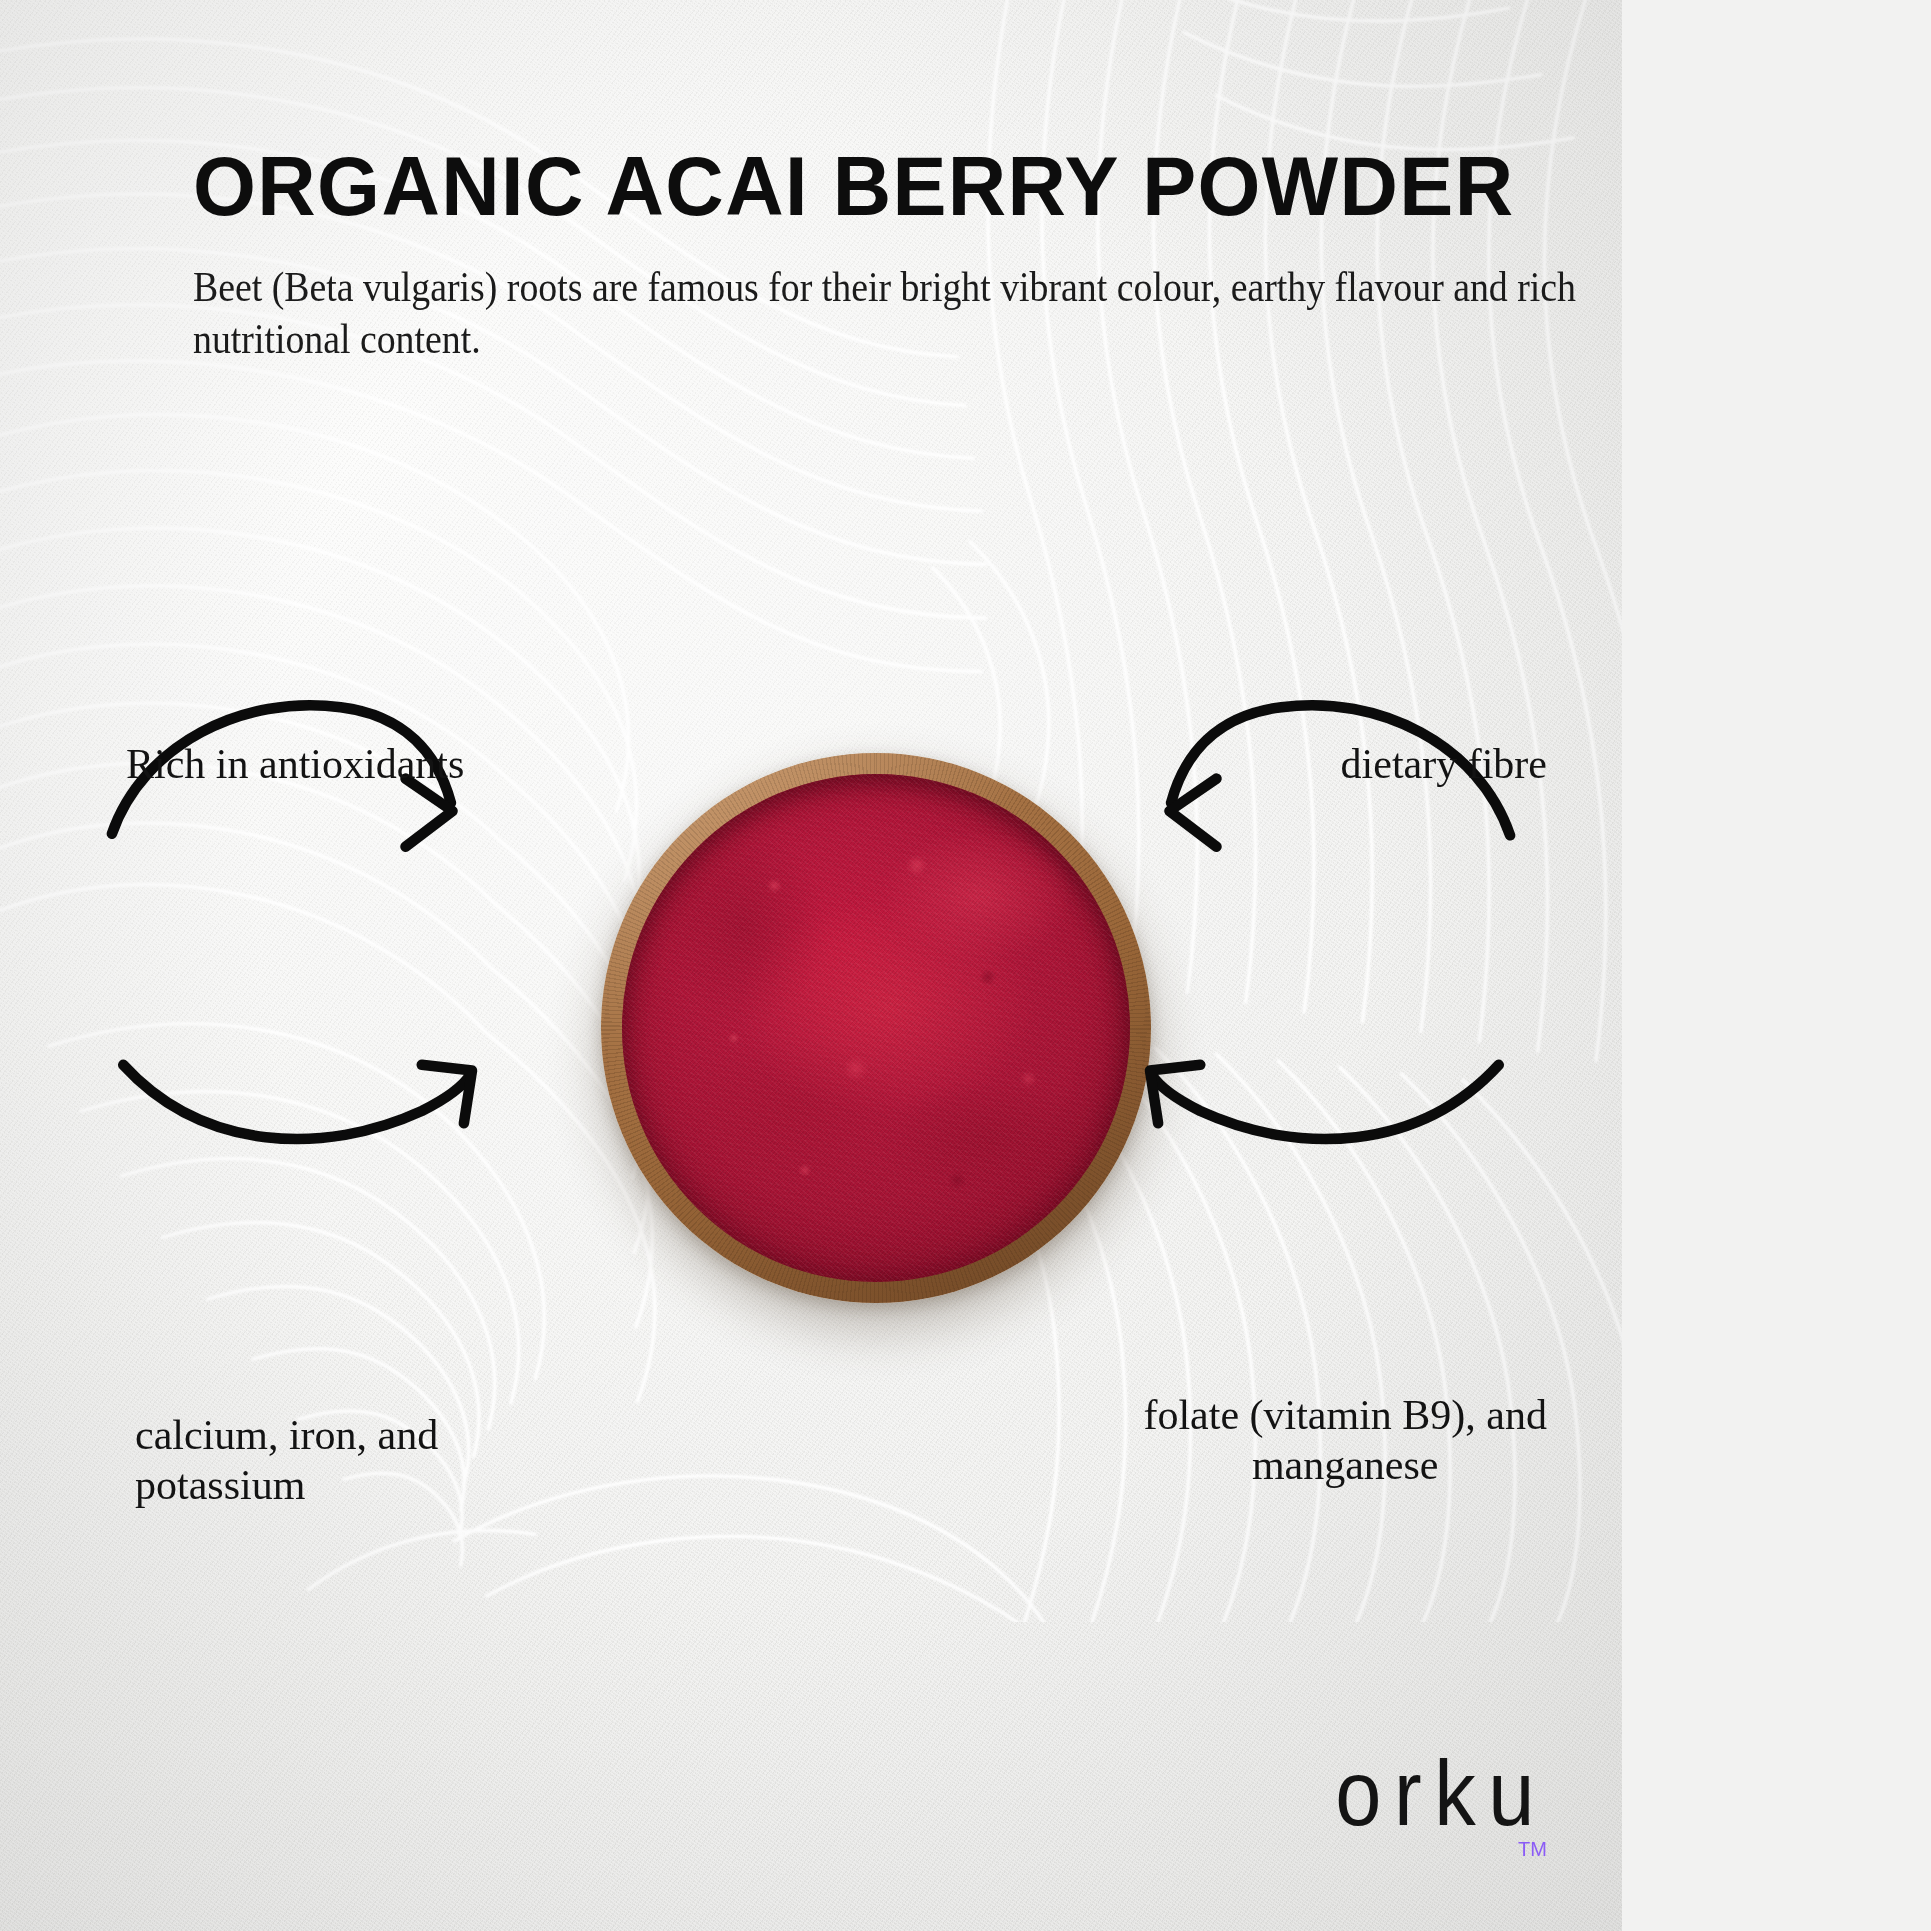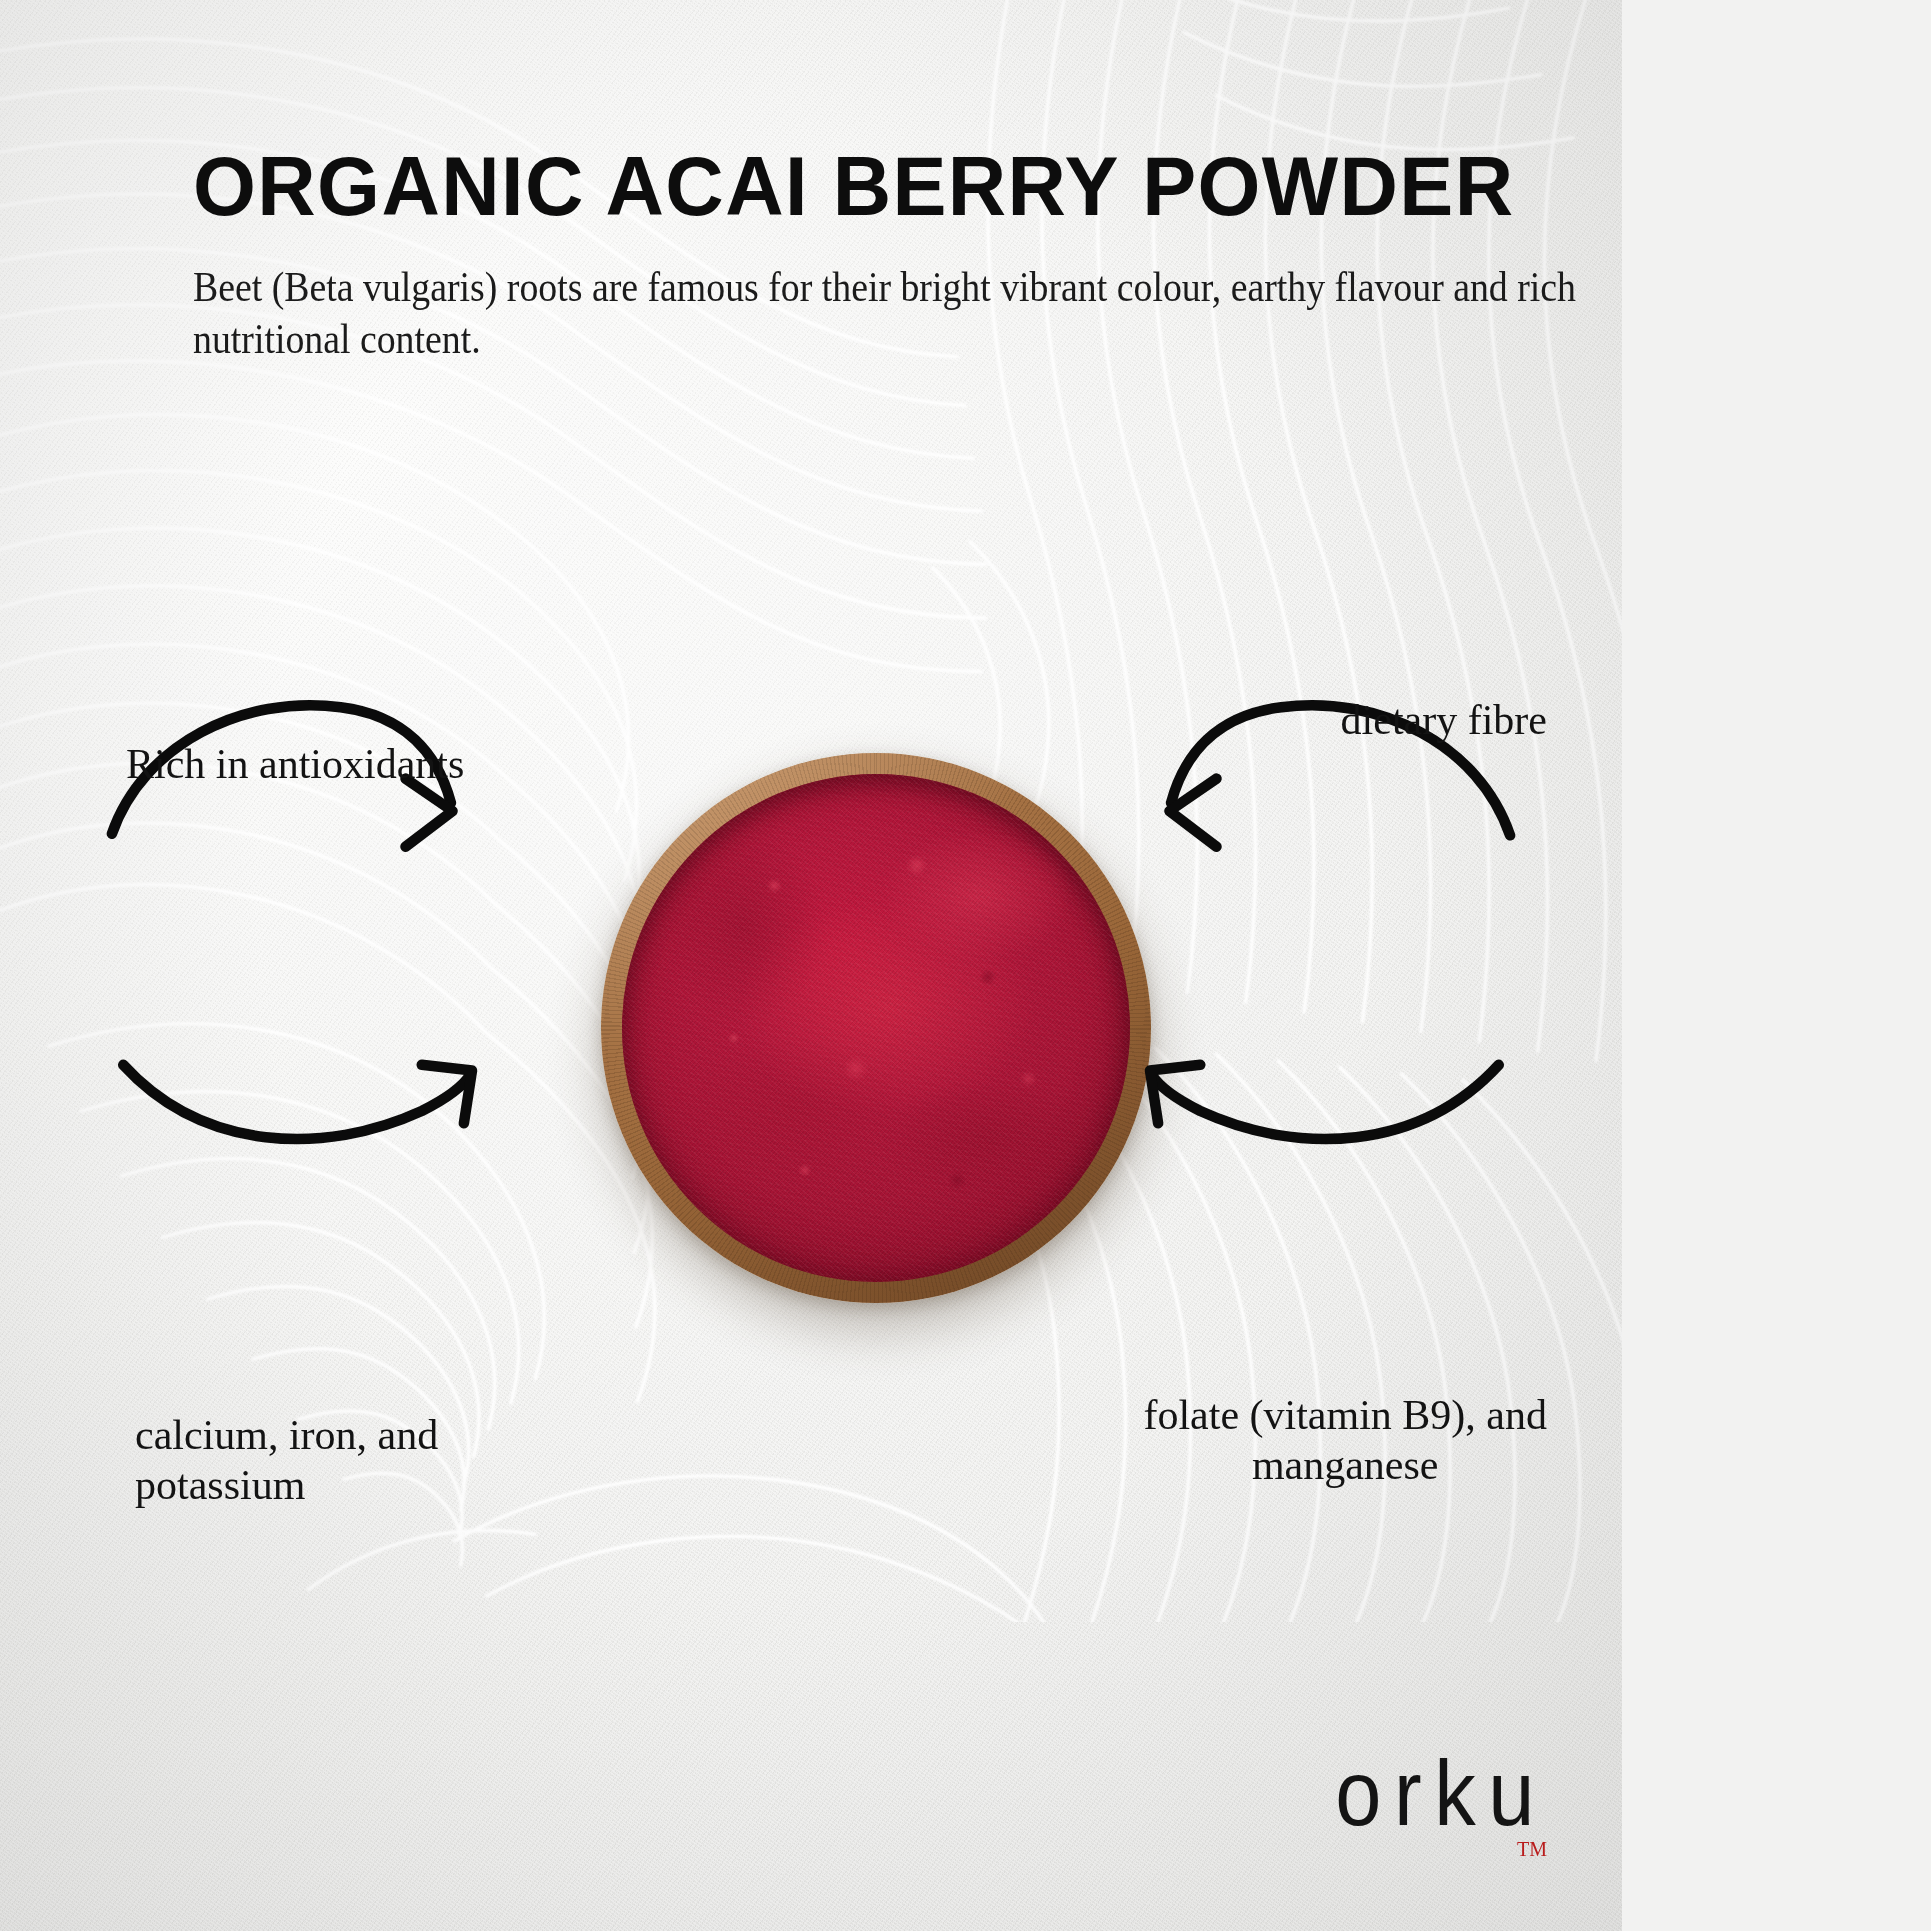--- a/index.html
+++ b/index.html
@@ -143,21 +143,21 @@
   .lbl {
     position:absolute;
     font-family:"Liberation Serif", serif;
     font-size:42px;
     line-height:1.20;
     color:#131313;
     white-space:pre-line;
   }
   .lbl-tl { left:126px;  top:739px;  text-align:left;  }
   .lbl-bl { left:135px;  top:1410px; text-align:left;  }
-  .lbl-tr { right:75px;  top:695px;  text-align:right; }
+  .lbl-tr { right:75px;  top:739px;  text-align:right; }
   .lbl-br { right:75px;  top:1390px; text-align:center; }
 
   
   .arrows { position:absolute; inset:0; }
 
   
   .logo {
     position:absolute; right:75px; bottom:60px;
     display:flex; align-items:flex-end;flex-direction:column;
   }
@@ -165,24 +165,24 @@
     font-family:"Liberation Sans", sans-serif;
     font-weight:300;
     font-size:83px;
     letter-spacing:12.6px;
     color:#141414;
     line-height:.95;
     transform:scaleY(1.12);
     transform-origin:bottom right;
   }
   .logo-tm {
-    font-family:Liberation Serif, serif;
+    font-family:Liberation Sans, sans-serif;
     font-size:20px;
     font-weight:400;
-    color:#b91c1c;
+    color:#8b5cf6;
     margin-left:-3.9px;
     margin-bottom:9.7px;
   }
 </style>
 </head>
 <body>
 
 <div id="poster">
 
   <div class="tex-base"></div>

